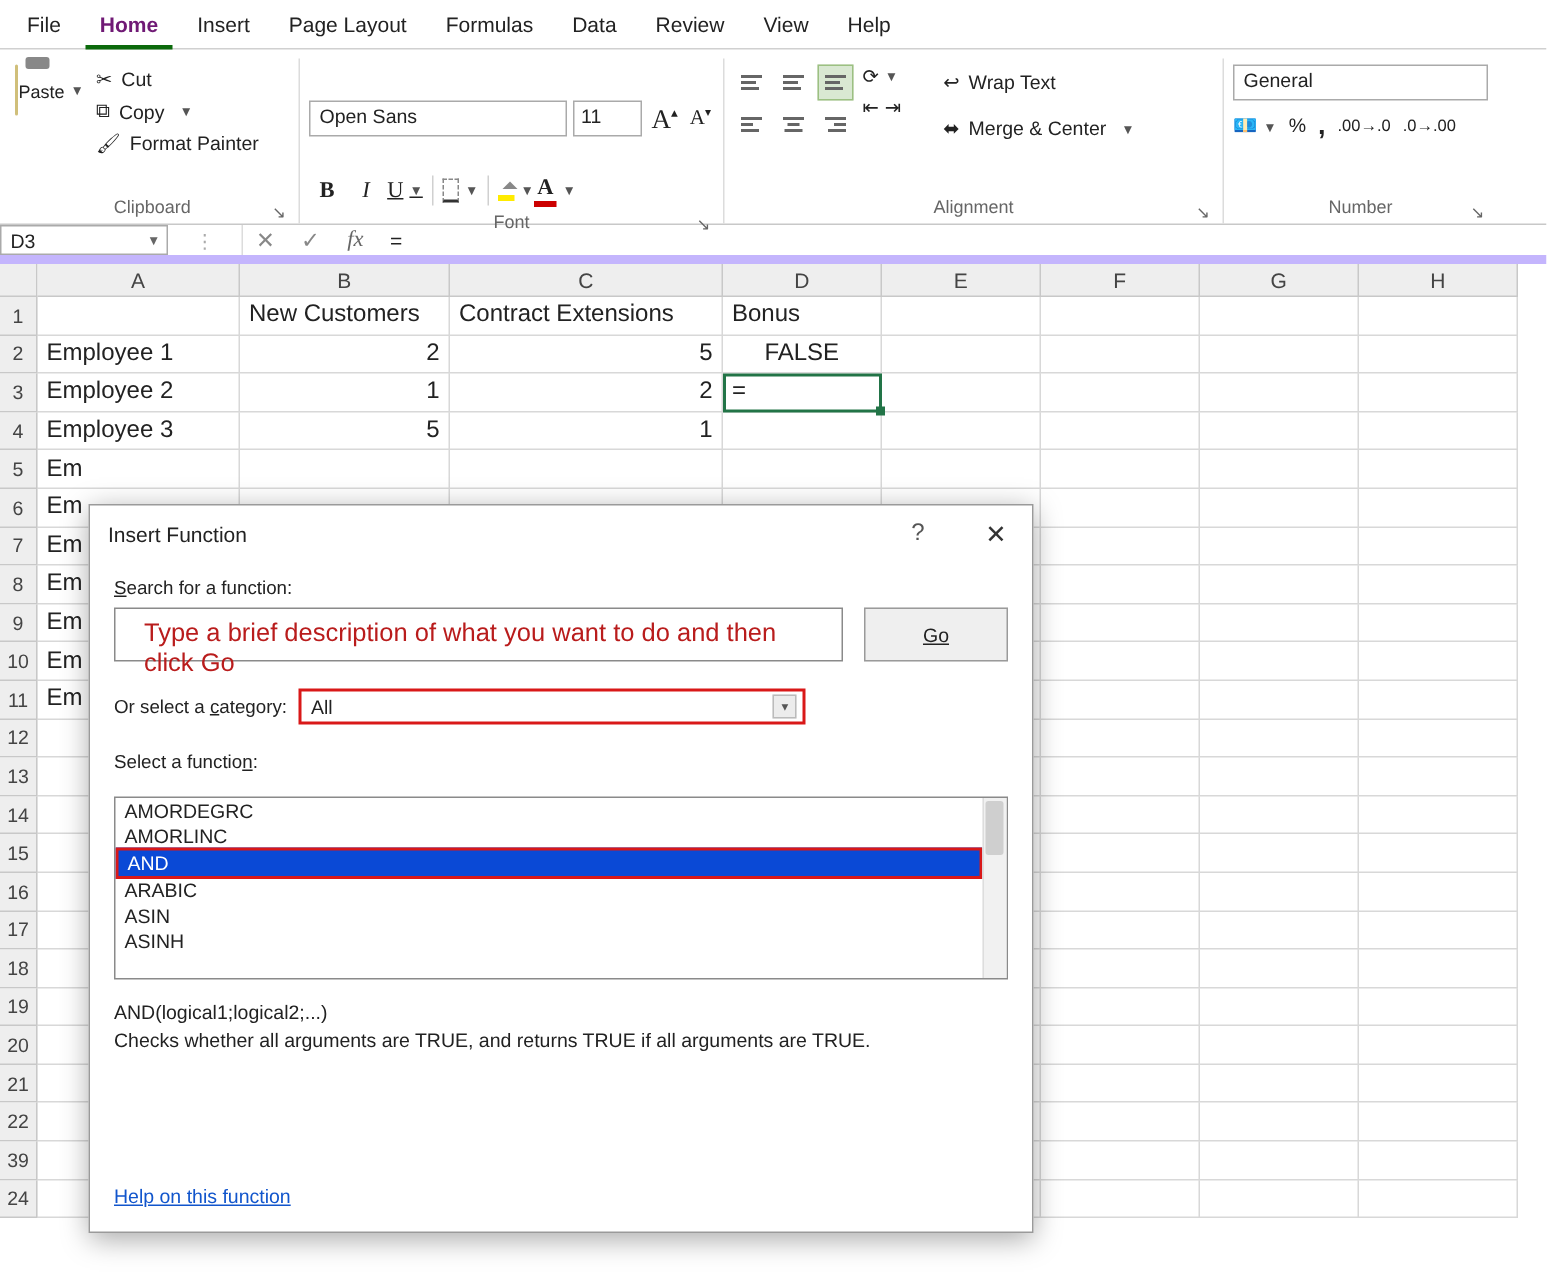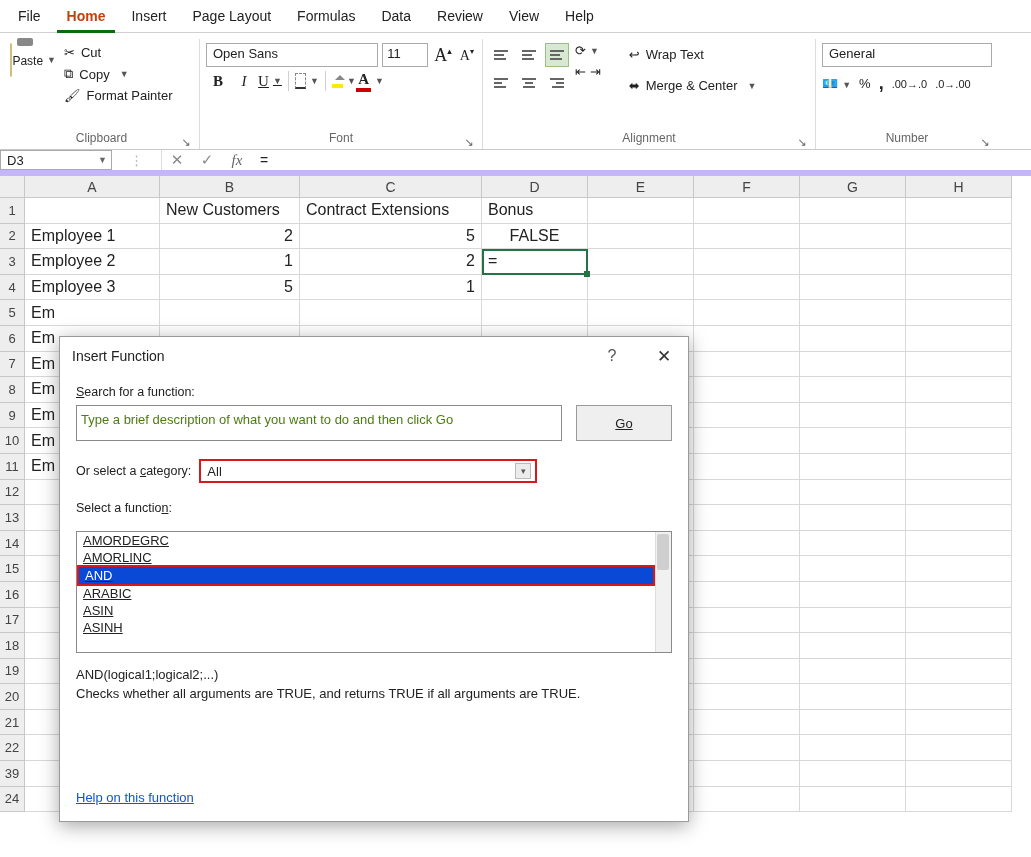--- a/index.html
+++ b/index.html
@@ -21,21 +21,21 @@
     padding: 6px 8px;
     align-items: flex-start;
     height: 32px;
   }
   .menubar .item {
     padding: 2px 10px 6px 10px;
     font-size: 14px;
     cursor: pointer;
   }
   .menubar .item.active {
-    color: #c2410c;
+    color: #701a75;
     border-bottom: 3px solid #0b6a0b;
     font-weight: 600;
   }
   
   
   .ribbon {
     display: flex;
     border-top: 1px solid #d0d0d0;
     border-bottom: 1px solid #c8c8c8;
     height: 118px;
@@ -71,21 +71,21 @@
   
   .paste-col { display:flex; flex-direction:row; align-items:center; width:46px; padding-top:4px; }
   .paste-icon { width:30px; height:34px; background:linear-gradient(#fff,#f5f5dd); border:1px solid #d0bf7a; border-radius:3px; position:relative; }
   .paste-icon::before { content:""; position:absolute; top:-6px; left:6px; width:16px; height:8px; background:#888; border-radius:2px; }
   .paste-label { font-size:12px; margin-top:2px; }
   
   .clip-btns { display:flex; flex-direction:column; gap:2px; padding-top:4px; margin-left:4px;}
   .clip-btn { display:flex; align-items:center; gap:6px; padding:2px 4px; font-size:13px; cursor:pointer; }
   .mini-drop { font-size:9px; color:#555; margin-left:4px;}
   
-  .font-group-body { display:flex; flex-direction:column; gap:2px; padding-top:4px; width:270px;}
+  .font-group-body { display:flex; flex-direction:column; gap:24px; padding-top:4px; width:270px;margin-top:24px;}
   .font-row1 { display:flex; gap:4px; align-items:center;}
   .font-name { flex:1; height:24px; border:1px solid #aaa; padding:2px 6px; font-size:13px; background:#fff;}
   .font-size { width:46px; height:24px; border:1px solid #aaa; padding:2px 4px; font-size:13px; background:#fff;}
   .aa { font-family:serif; cursor:pointer; padding:0 2px;}
   .font-row2 { display:flex; gap:2px; align-items:center;}
   .fbtn { width:24px; height:24px; display:flex; align-items:center; justify-content:center; cursor:pointer; font-family:"Times New Roman",serif; font-size:15px;}
   .vbar { width:1px; height:20px; background:#d0d0d0; margin:0 4px;}
   .border-icon { width:16px;height:16px;border:1px dashed #888;border-bottom:2px solid #333;}
   .fill-swatch { width:14px;height:14px;background:linear-gradient(#fff,#fff);} 
   .fill-swatch.yellow{border-bottom:4px solid #ffeb00;}
@@ -145,30 +145,30 @@
     font-size:12.5px;
   }
   .dlg-title{display:flex;align-items:center;height:38px;padding:0 12px;font-size:14px;}
   .dlg-title .sp{flex:1;}
   .dlg-title .q{width:24px;text-align:center;cursor:pointer;font-size:16px;color:#555;}
   .dlg-title .x{width:24px;text-align:center;cursor:pointer;font-size:17px;color:#333;margin-left:28px;}
   .dlg-body{padding:4px 16px 10px 16px;flex:1;display:flex;flex-direction:column;}
   .dlg-label{margin:6px 0;}
   .dlg-label u{text-decoration:underline;}
   .search-row{display:flex;gap:14px;align-items:stretch;}
-  .search-input{flex:1;height:36px;border:1px solid #8a8a8a;padding:6px 4px;color:#4d7c0f;font-size:13px;}
+  .search-input{flex:1;height:36px;border:1px solid #8a8a8a;padding:6px 19px;color:#b91c1c;font-size:17px;}
   .go-btn{width:96px;border:1px solid #9a9a9a;background:#efefef;display:flex;align-items:center;justify-content:center;cursor:pointer;font-size:13px;}
   .go-btn span{text-decoration:underline;}
   .cat-row{display:flex;align-items:center;gap:8px;margin-top:18px;}
   .cat-select{flex:0 0 338px;height:24px;border:2.5px solid #d91818;display:flex;align-items:center;justify-content:space-between;padding:0 4px 0 6px;font-size:13px;background:#fff;cursor:pointer;}
   .cat-select .dd{width:16px;height:16px;background:#ececec;border:1px solid #bbb;display:flex;align-items:center;justify-content:center;font-size:9px;color:#555;}
   .fn-list{margin-top:10px;border:1px solid #8a8a8a;height:122px;position:relative;background:#fff;}
   .fn-list .scrollbar{position:absolute;right:0;top:0;bottom:0;width:16px;background:#f1f1f1;border-left:1px solid #ddd;}
   .fn-list .thumb{position:absolute;right:2px;top:2px;width:12px;height:36px;background:#cfcfcf;border-radius:2px;}
-  .fn-list .items{position:absolute;left:0;right:16px;top:0;bottom:0;overflow:hidden;text-decoration:underline;}
+  .fn-list .items{position:absolute;left:0;right:16px;top:0;bottom:0;overflow:hidden;}
   .fn-item{padding:1px 6px;font-size:13px;cursor:pointer;}
   .fn-item.sel{background:#0a49d6;color:#fff;border:2.5px solid #d91818;margin:-1px 0;}
   .fn-sig{font-weight:400;margin-top:14px;font-size:13px;}
   .fn-desc{margin-top:4px;font-size:13px;color:#222;}
   .dlg-footer{display:flex;align-items:center;padding:10px 16px 16px 16px;gap:18px;}
   .help-link{color:#1155cc;text-decoration:underline;cursor:pointer;font-size:13px;}
   
   svg{display:block;}
 </style>
 </head>

